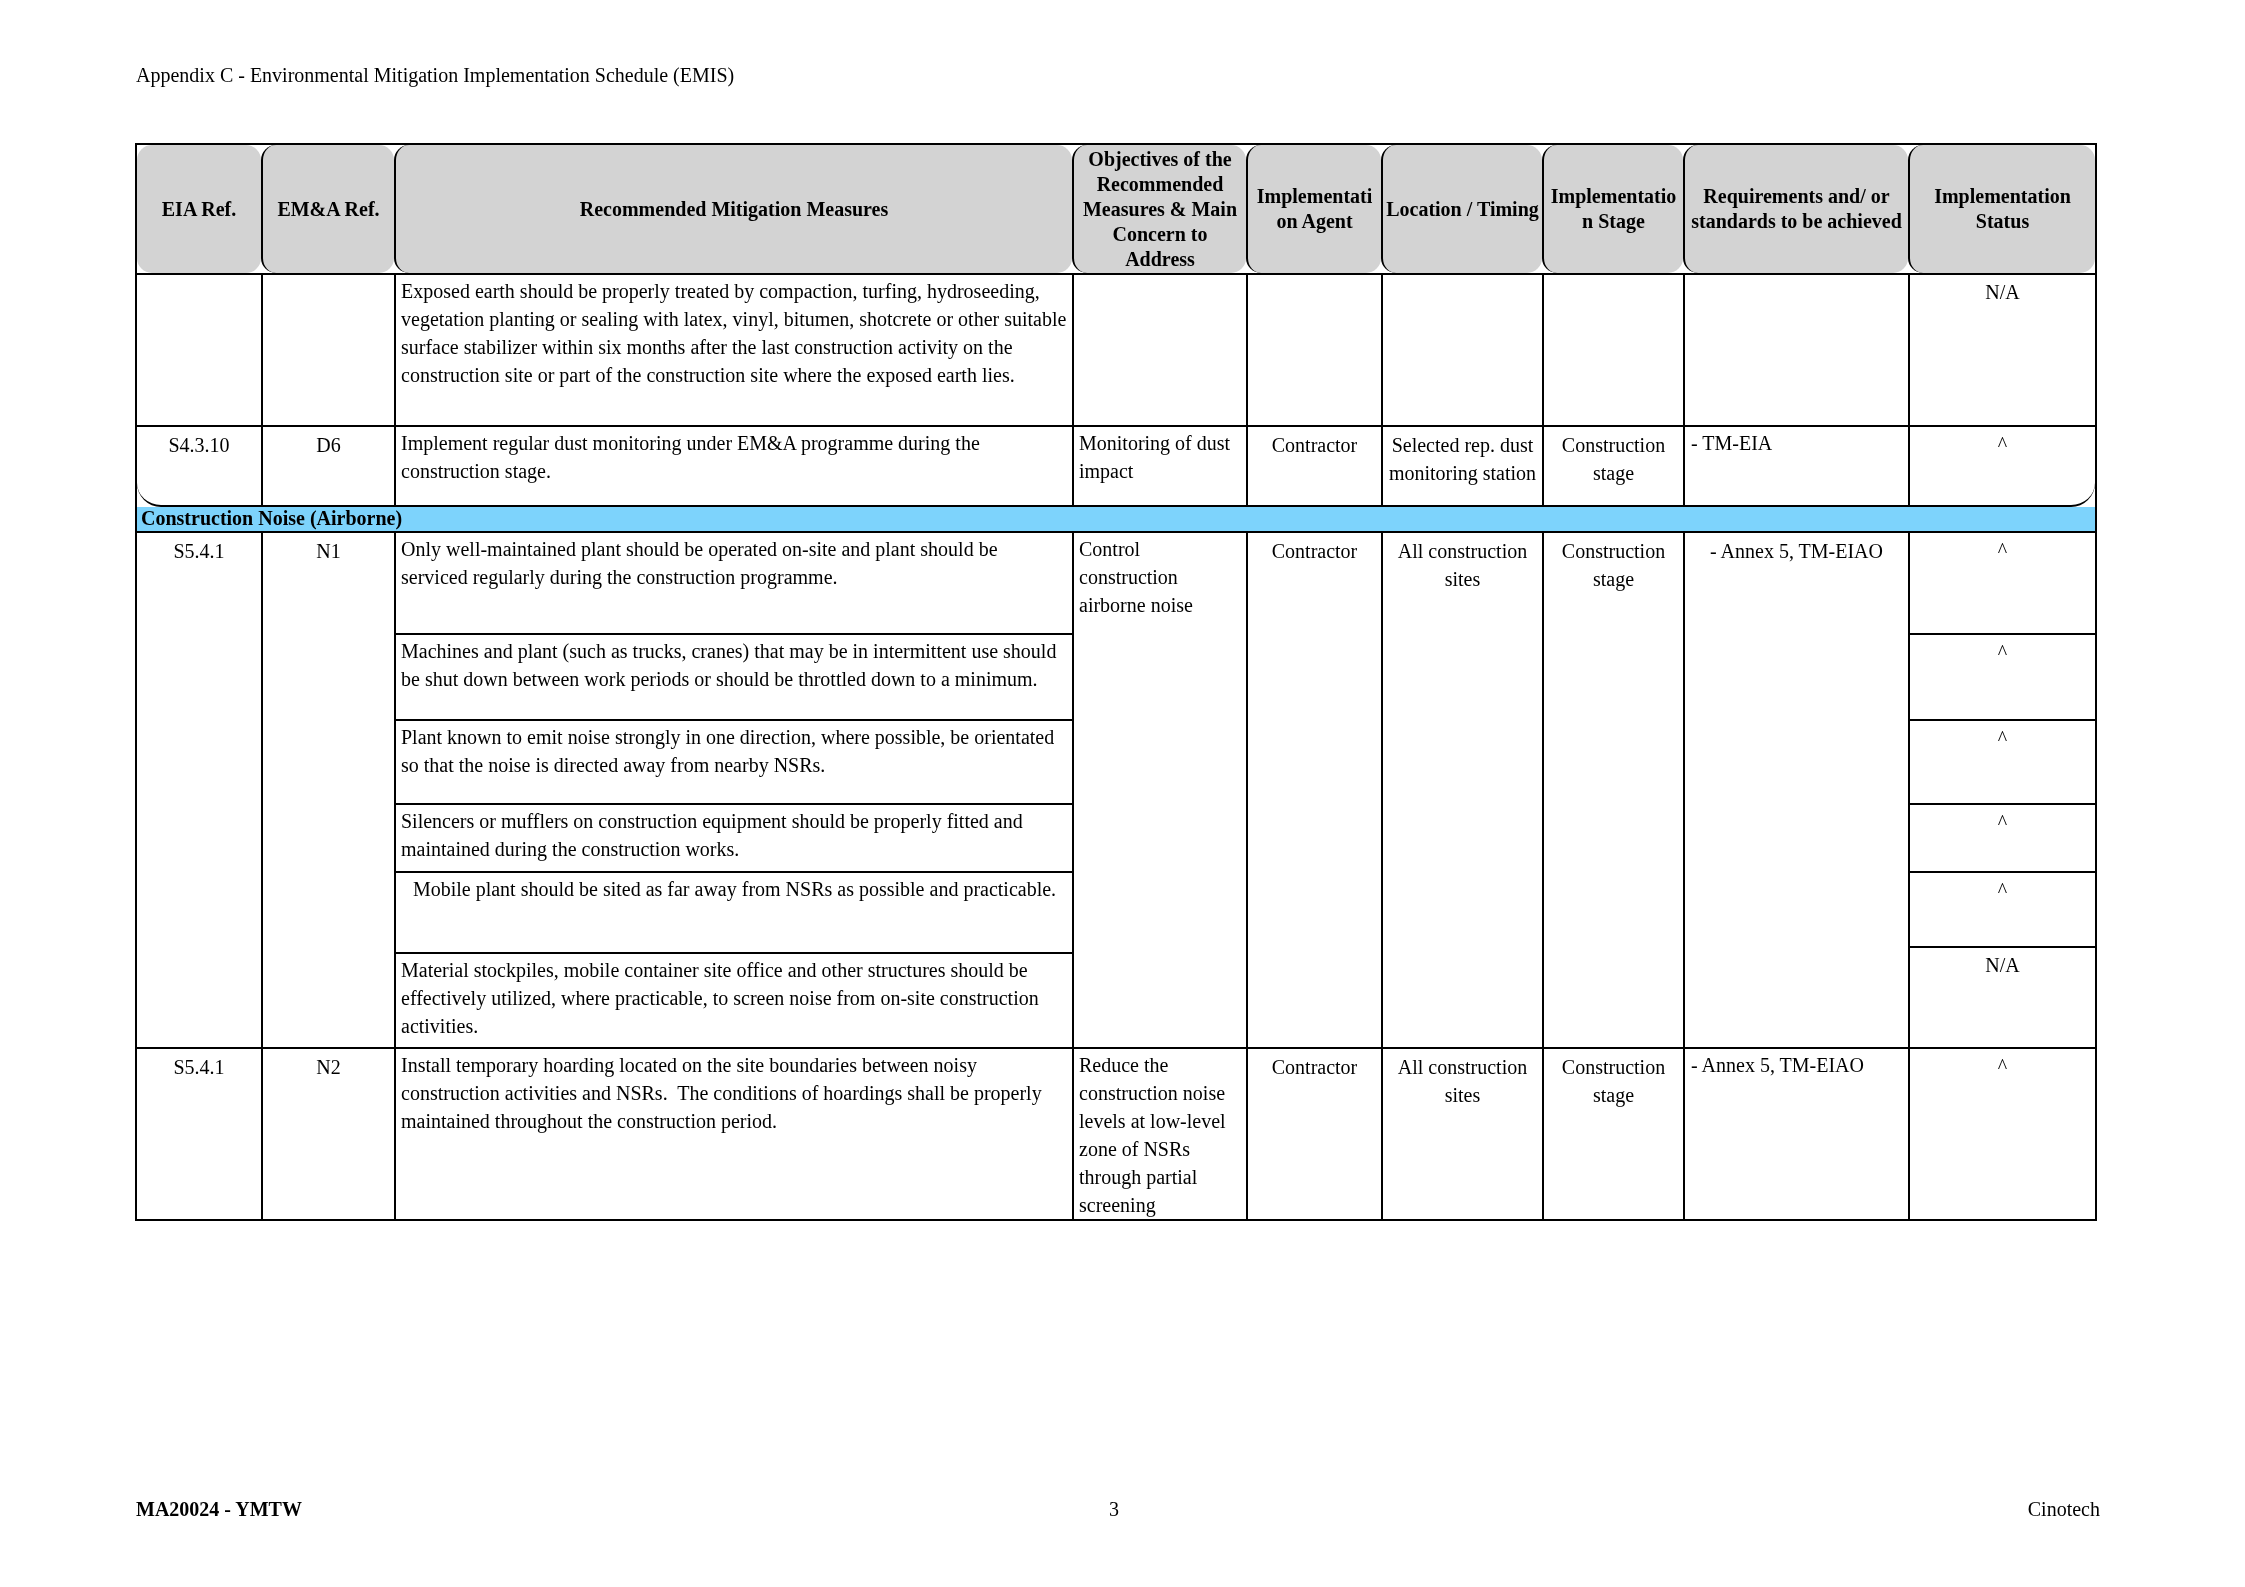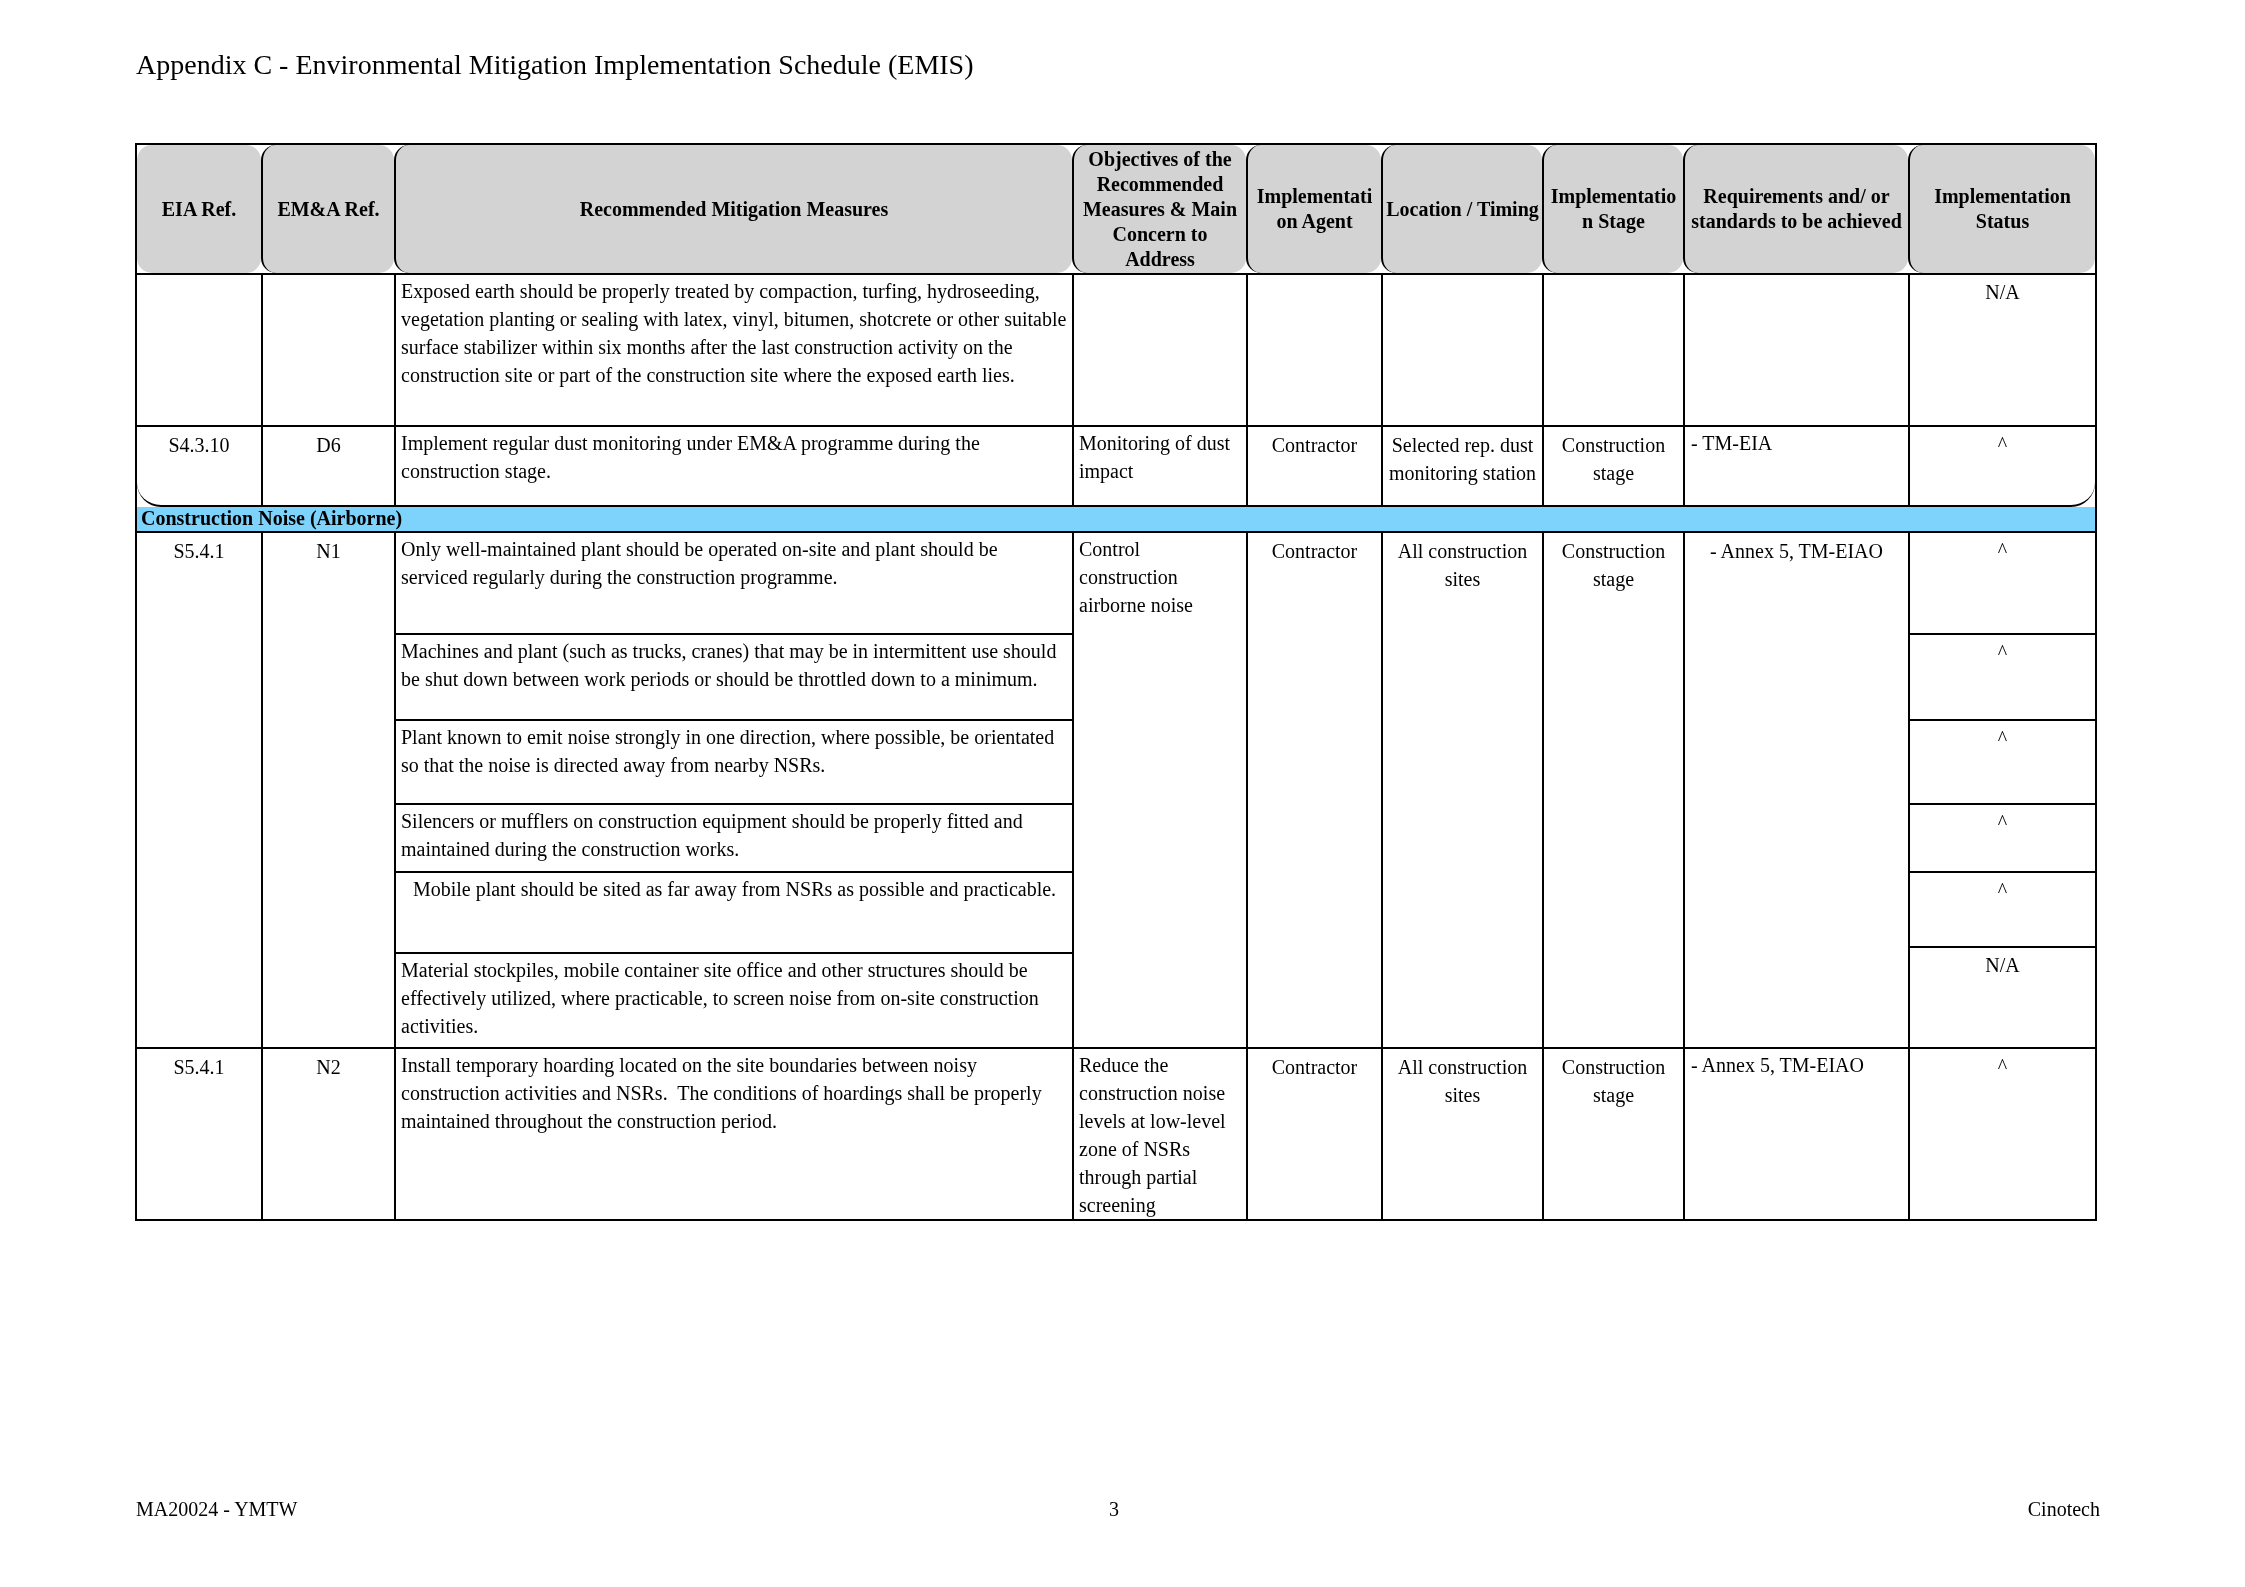--- a/index.html
+++ b/index.html
@@ -1,21 +1,21 @@
 <!DOCTYPE html>
 <html><head>
 <meta charset="utf-8">
 <style>
   html,body{margin:0;padding:0;background:#888;}
   .page{
     position:relative;width:2245px;height:1587px;background:#ffffff;
     font-family:"Liberation Serif","DejaVu Serif",serif;color:#000;
     overflow:hidden;
   }
-  .doc-title{position:absolute;left:136px;top:49px;font-size:28px;}
+  .doc-title{position:absolute;left:136px;top:64px;font-size:20px;}
   .emis-table{
     position:absolute;left:135px;top:143px;width:1958px;
     border:2px solid #000;box-sizing:content-box;background:#fff;
   }
   .trow{
     display:grid;box-sizing:border-box;
     grid-template-columns:124px 133px 678px 174px 135px 161px 141px 225px 187px;
     border-bottom:2px solid #000;
   }
   .trow:last-child{border-bottom:none;}
@@ -30,21 +30,21 @@
   .tleft{text-align:left;padding:2px 4px 0 5px;white-space:pre-wrap;}
   .treq{text-align:left;padding:2px 4px 0 6px;}
   .status{text-align:center;padding-top:3px;}
   .section-row{display:block;background:#7dd3fc;box-sizing:border-box;border-bottom:2px solid #000;}
   .section-label{font-weight:bold;font-size:20px;line-height:23px;padding-left:4px;}
   .stack{display:flex;flex-direction:column;height:100%;padding:0 !important;}
   .stack > .sub{box-sizing:border-box;border-bottom:2px solid #000;}
   .stack > .sub:last-child{border-bottom:none;flex:1;}
   .stack.meas > .sub{text-align:left;padding:2px 4px 0 5px;white-space:pre-wrap;}
   .stack.stat > .sub{text-align:center;padding-top:3px;}
-  .footer-left{position:absolute;left:136px;top:1498px;font-size:20px;}
+  .footer-left{position:absolute;left:136px;top:1498px;font-size:20px;font-weight:bold;}
   .footer-center{position:absolute;left:135px;top:1498px;width:1958px;text-align:center;font-size:20px;}
   .footer-right{position:absolute;left:142px;top:1498px;width:1958px;text-align:right;font-size:20px;}
 </style>
 </head>
 <body>
 
 <div class="page">
 
   <div class="doc-title">Appendix C - Environmental Mitigation Implementation Schedule (EMIS)</div>
 

